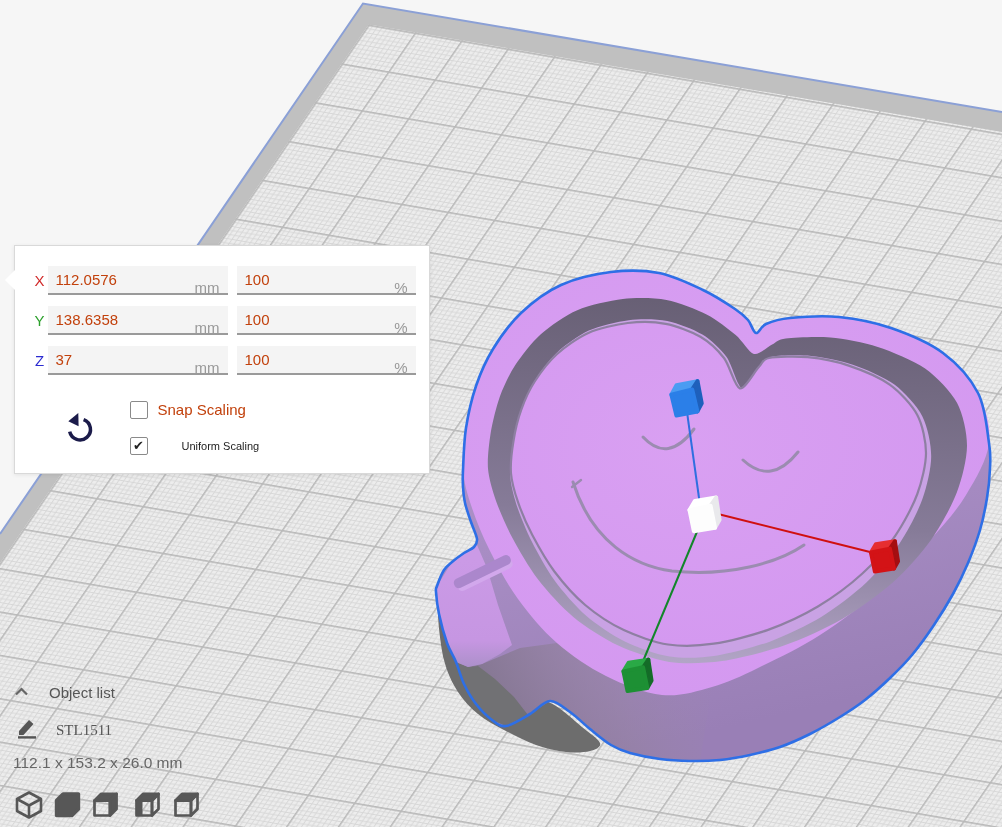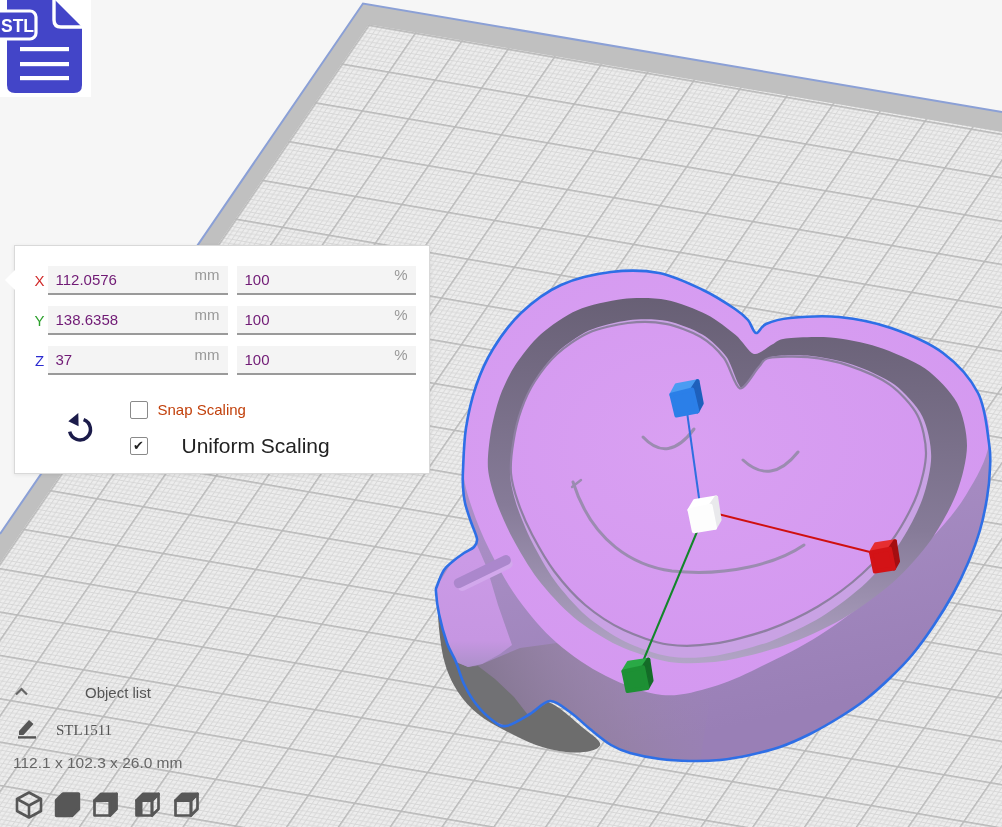--- a/index.html
+++ b/index.html
@@ -1,18 +1,18 @@
 <!DOCTYPE html>
 <html><head><meta charset="utf-8">
 <style>
   * { margin:0; padding:0; box-sizing:border-box; }
   html,body { width:1002px; height:827px; overflow:hidden; font-family:"Liberation Sans",sans-serif; }
   .fld { position:absolute; height:29px; background:#f4f4f4; border-bottom:2px solid #9a9a9a; }
-  .fld .v { position:absolute; left:8px; top:5px; font-size:15px; color:#701a75; }
-  .fld .u { position:absolute; right:8px; top:0; font-size:15px; color:#999; }
+  .fld .v { position:absolute; left:8px; top:5px; font-size:15px; color:#c2410c; }
+  .fld .u { position:absolute; right:8px; top:13px; font-size:15px; color:#999; }
   .cb { position:absolute; width:18px; height:18px; background:#fff; border:1.5px solid #8a8a8a; border-radius:2px; }
 </style></head>
 <body>
 <div style="position:relative;width:1002px;height:827px;background:#f6f6f6;overflow:hidden">
 
 <svg width="1002" height="827" viewBox="0 0 1002 827" style="position:absolute;left:0;top:0">
   <defs>
     <pattern id="grid" width="47" height="47" patternUnits="userSpaceOnUse" patternTransform="matrix(0.9859,0.1699,-0.5646,0.8251,368.7,24.5)">
       <rect width="47" height="47" fill="#ededed"></rect>
       <path d="M 4.7 0 V47 M 9.4 0 V47 M 14.1 0 V47 M 18.8 0 V47 M 23.5 0 V47 M 28.2 0 V47 M 32.9 0 V47 M 37.6 0 V47 M 42.3 0 V47
@@ -101,31 +101,20 @@
         <polygon points="7.0,-8.0 13.0,-15.0 14.0,6.0 9.0,13.0" fill="#146c28" stroke="#146c28" stroke-width="4" stroke-linejoin="round"></polygon>
         <polygon points="-13.0,-6.0 7.0,-8.0 9.0,13.0 -11.0,14.0" fill="#1d9034" stroke="#1d9034" stroke-width="4" stroke-linejoin="round"></polygon>
       </g>
   <g transform="translate(704,515) rotate(-6)">
         <polygon points="-13.9,-6.4 -7.5,-15.0 13.9,-16.1 7.5,-8.6" fill="#ffffff" stroke="#ffffff" stroke-width="4" stroke-linejoin="round"></polygon>
         <polygon points="7.5,-8.6 13.9,-16.1 15.0,6.4 9.6,13.9" fill="#e9e9ec" stroke="#e9e9ec" stroke-width="4" stroke-linejoin="round"></polygon>
         <polygon points="-13.9,-6.4 7.5,-8.6 9.6,13.9 -11.8,15.0" fill="#fdfdfd" stroke="#fdfdfd" stroke-width="4" stroke-linejoin="round"></polygon>
       </g>
 </svg>
 
-<div style="position:absolute;left:0;top:0;width:91px;height:97px;background:#fff">
-<svg width="91" height="97" viewBox="0 0 91 97">
-  <path d="M 7,0 L 55,0 L 82,27 L 82,85 Q 82,93 74,93 L 15,93 Q 7,93 7,85 Z" fill="#4345c8"></path>
-  <path d="M 54,-2 L 54,20 Q 54,27 61,27 L 84,27" fill="none" stroke="#ffffff" stroke-width="3.4"></path>
-  <rect x="-9" y="11" width="45" height="28" rx="6" fill="#4345c8" stroke="#ffffff" stroke-width="3.2"></rect>
-  <text x="1" y="31.5" font-family="'Liberation Sans',sans-serif" font-size="17.5" font-weight="bold" fill="#ffffff">STL</text>
-  <rect x="20" y="47" width="49" height="4.2" fill="#ffffff"></rect>
-  <rect x="20" y="62" width="49" height="4.2" fill="#ffffff"></rect>
-  <rect x="20" y="76" width="49" height="4.2" fill="#ffffff"></rect>
-</svg>
-</div>
 
 <div style="position:absolute;left:13.5px;top:244.5px;width:416px;height:229px;background:#ffffff;border:1px solid #d9d9d9;box-shadow:0 1px 4px rgba(0,0,0,0.08)">
   <div style="position:absolute;left:-10px;top:24px;width:0;height:0;border-top:10px solid transparent;border-bottom:10px solid transparent;border-right:10px solid #ffffff;"></div>
 
   <div style="position:absolute;left:17px;top:20px;width:16px;height:29px;line-height:29px;text-align:center;color:#d12b2b;font-size:15px;">X</div>
   <div class="fld" style="left:33px;top:20px;width:180px;">
         <span class="v">112.0576</span>
         <span class="u">mm</span>
       </div>
   <div class="fld" style="left:222px;top:20px;width:179px;">
@@ -148,37 +137,37 @@
         <span class="v">37</span>
         <span class="u">mm</span>
       </div>
   <div class="fld" style="left:222px;top:100px;width:179px;">
         <span class="v">100</span>
         <span class="u">%</span>
       </div>
   <div class="cb" style="left:115px;top:155px;"></div>
   <div style="position:absolute;left:143px;top:155px;font-size:15px;color:#c2410c;line-height:18px;">Snap Scaling</div>
   <div class="cb" style="left:115px;top:191px;text-align:center;line-height:15px;font-size:13px;color:#222;">✔</div>
-  <div style="position:absolute;left:143px;top:191px;font-size:21px;color:#222;line-height:18px;padding-left:24px;">Uniform Scaling</div>
+  <div style="position:absolute;left:143px;top:191px;font-size:11px;color:#222;line-height:18px;padding-left:24px;">Uniform Scaling</div>
 </div>
 <svg width="46" height="46" viewBox="0 0 46 46" style="position:absolute;left:57px;top:406px">
   <path d="M 12.7,25.7 A 10.5,10.5 0 1 0 26.6,13.6" fill="none" stroke="#1b1b4a" stroke-width="3.5"></path>
   <polygon points="11.3,15.2 21.3,7.0 21.6,20.3" fill="#1b1b4a"></polygon>
 </svg>
 
 <svg width="22" height="14" viewBox="0 0 22 14" style="position:absolute;left:13px;top:684px">
   <path d="M 3,10.5 L 8.5,5 L 14,10.5" fill="none" stroke="#666" stroke-width="2.2"></path>
 </svg>
-<div style="position:absolute;left:49px;top:684px;font-size:15px;color:#555;margin-left:36px;">Object list</div>
+<div style="position:absolute;left:49px;top:684px;font-size:15px;color:#555;">Object list</div>
 <svg width="24" height="22" viewBox="0 0 24 22" style="position:absolute;left:16px;top:717px">
   <path d="M 3,14 L 13,3 L 17.5,7 L 7.5,18 L 3,18 Z" fill="#555"></path>
   <rect x="2" y="19.2" width="18" height="2.4" fill="#555"></rect>
 </svg>
 <div style="position:absolute;left:56px;top:722px;font-size:15px;color:#555;font-family:Liberation Serif, serif;">STL1511</div>
-<div style="position:absolute;left:13px;top:754px;font-size:15.5px;color:#666;">112.1 x 102.3 x 26.0 mm</div>
+<div style="position:absolute;left:13px;top:754px;font-size:15.5px;color:#666;">112.1 x 153.2 x 26.0 mm</div>
 <svg width="28" height="28" viewBox="0 0 28 28" style="position:absolute;left:15px;top:791px">
       <g fill="none" stroke="#575757" stroke-width="2.6" stroke-linejoin="round">
         <polygon points="14,1.5 26,8 26,20 14,26.5 2,20 2,8"></polygon>
         <path d="M 2,8 L 14,14.5 L 26,8 M 14,14.5 L 14,26.5"></path>
       </g>
     </svg>
     <svg width="28" height="28" viewBox="0 0 28 28" style="position:absolute;left:54px;top:791px">
       <polygon points="2.5,9.5 9,3 24.5,3 24.5,18 18,24.5 2.5,24.5" fill="#575757" stroke="#575757" stroke-width="3.4" stroke-linejoin="round"></polygon>
     </svg>
     <svg width="28" height="28" viewBox="0 0 28 28" style="position:absolute;left:92px;top:791px">

